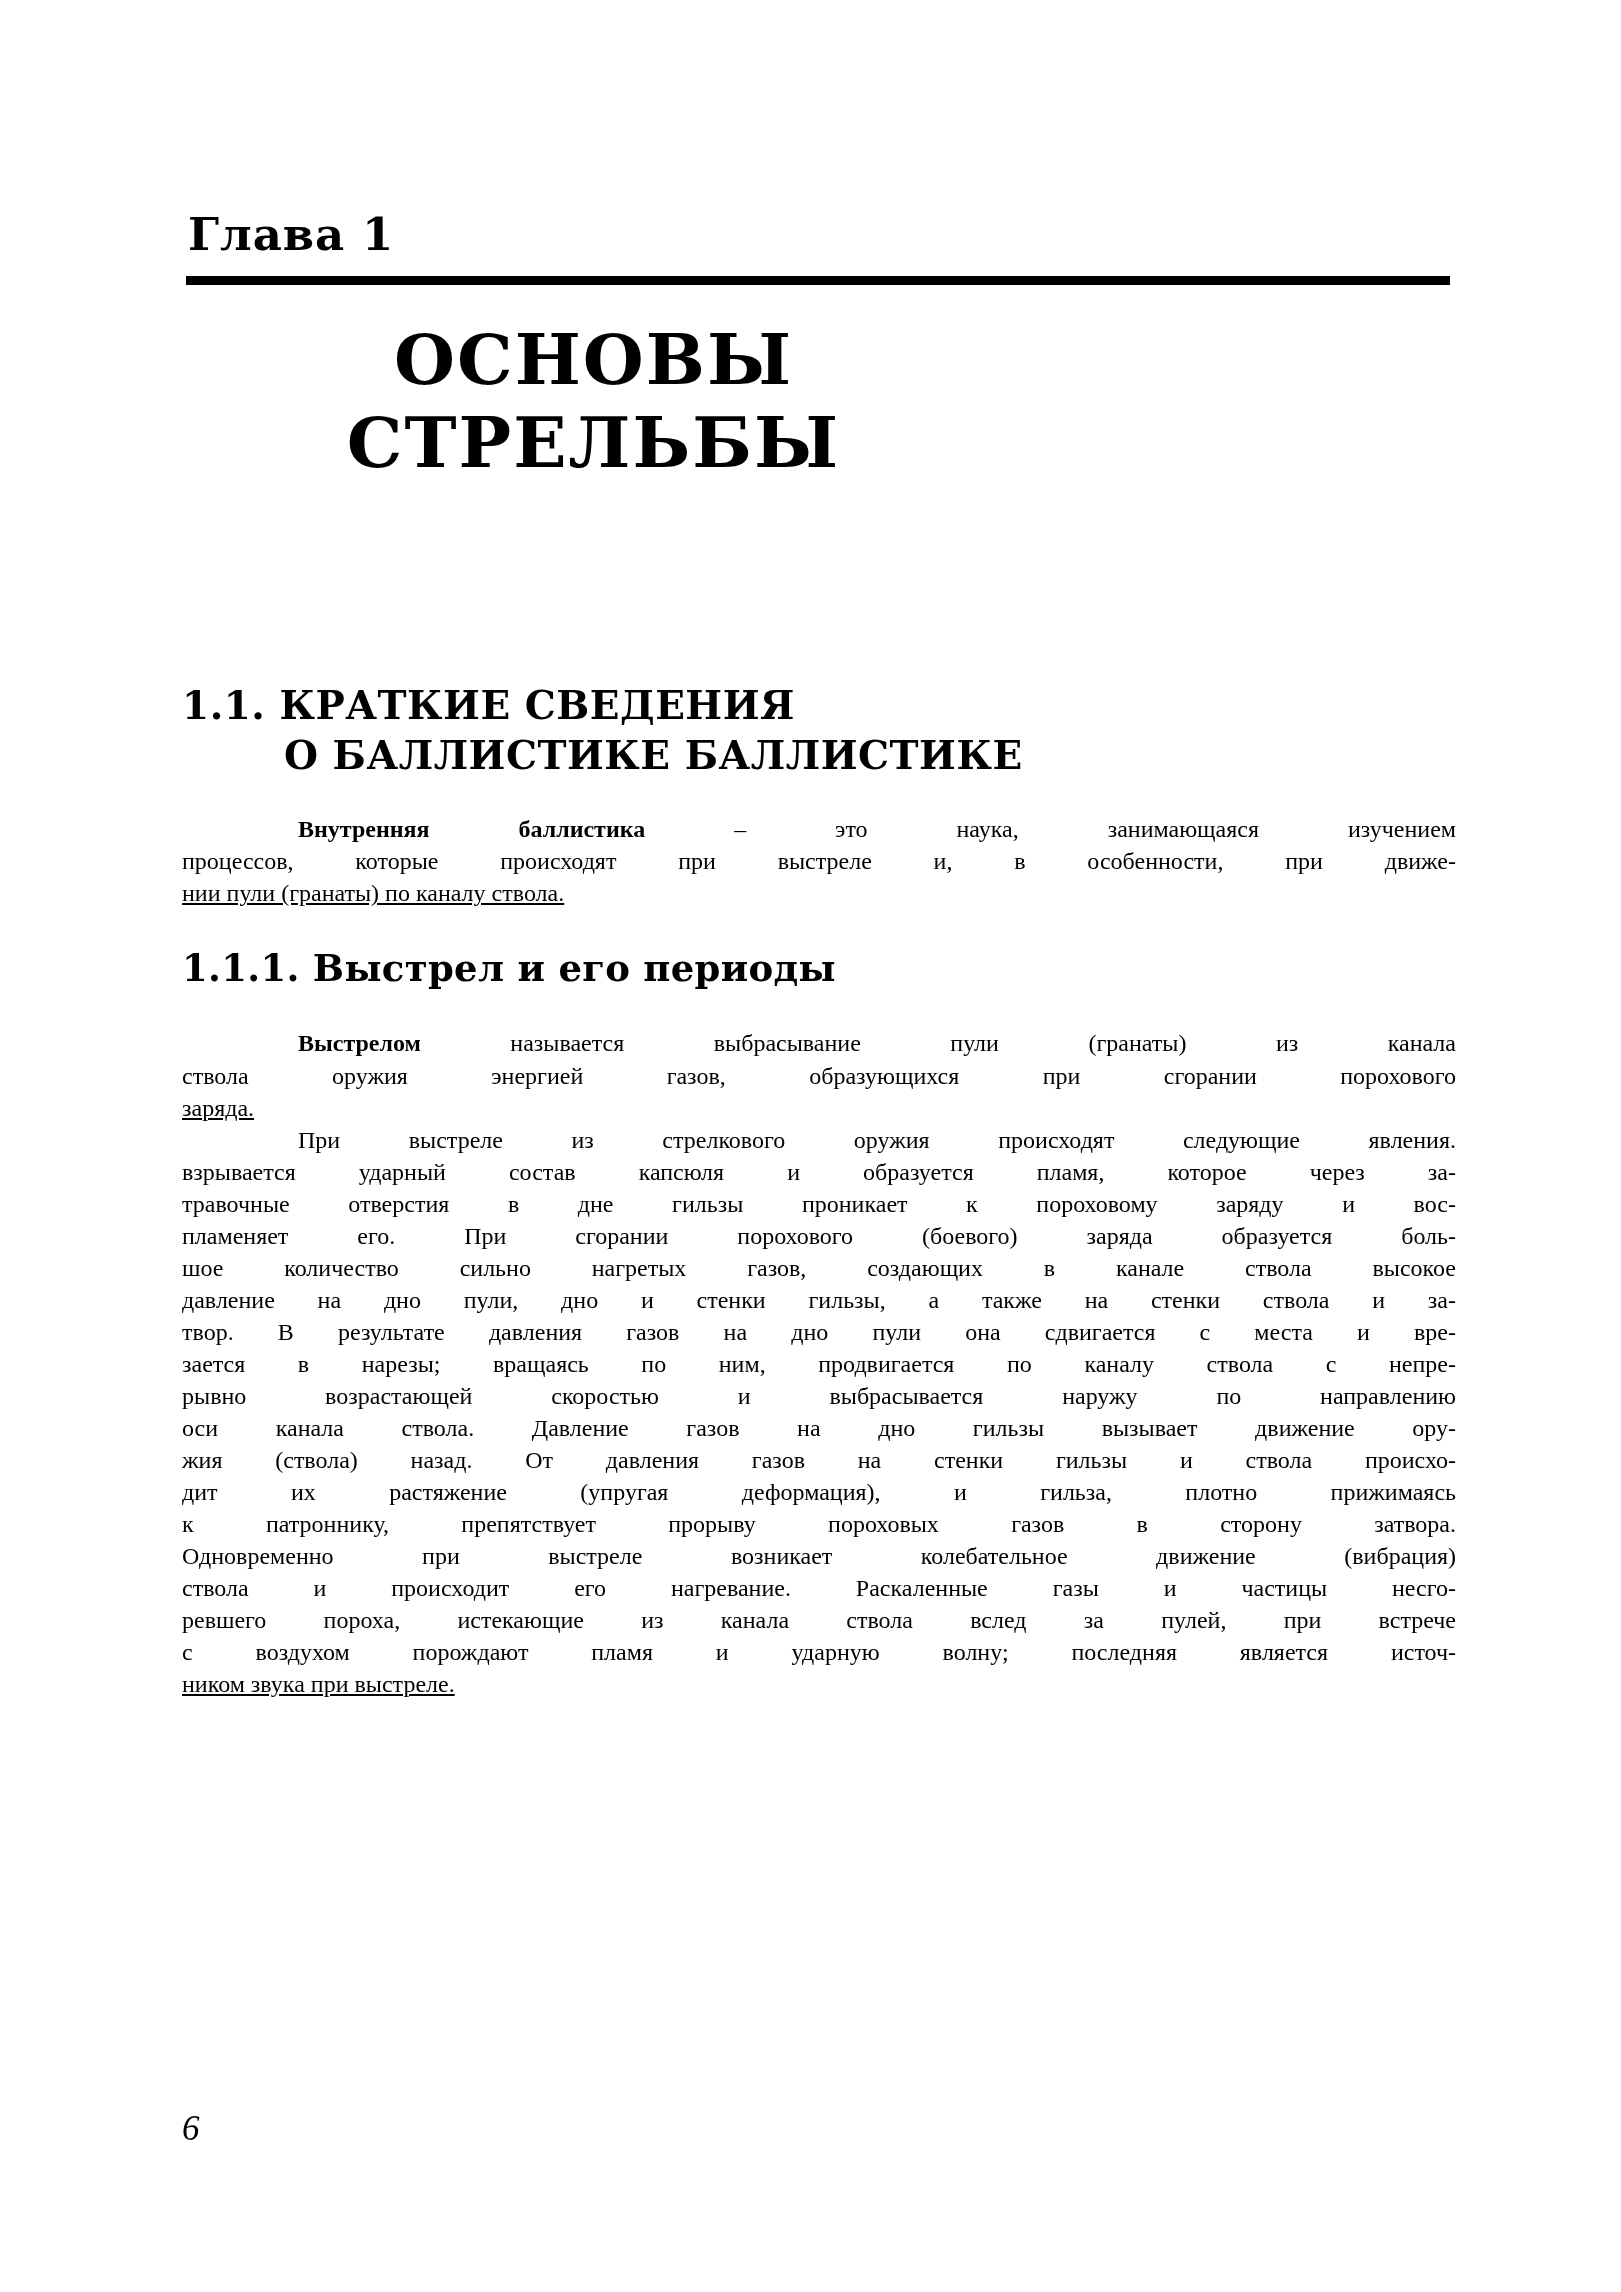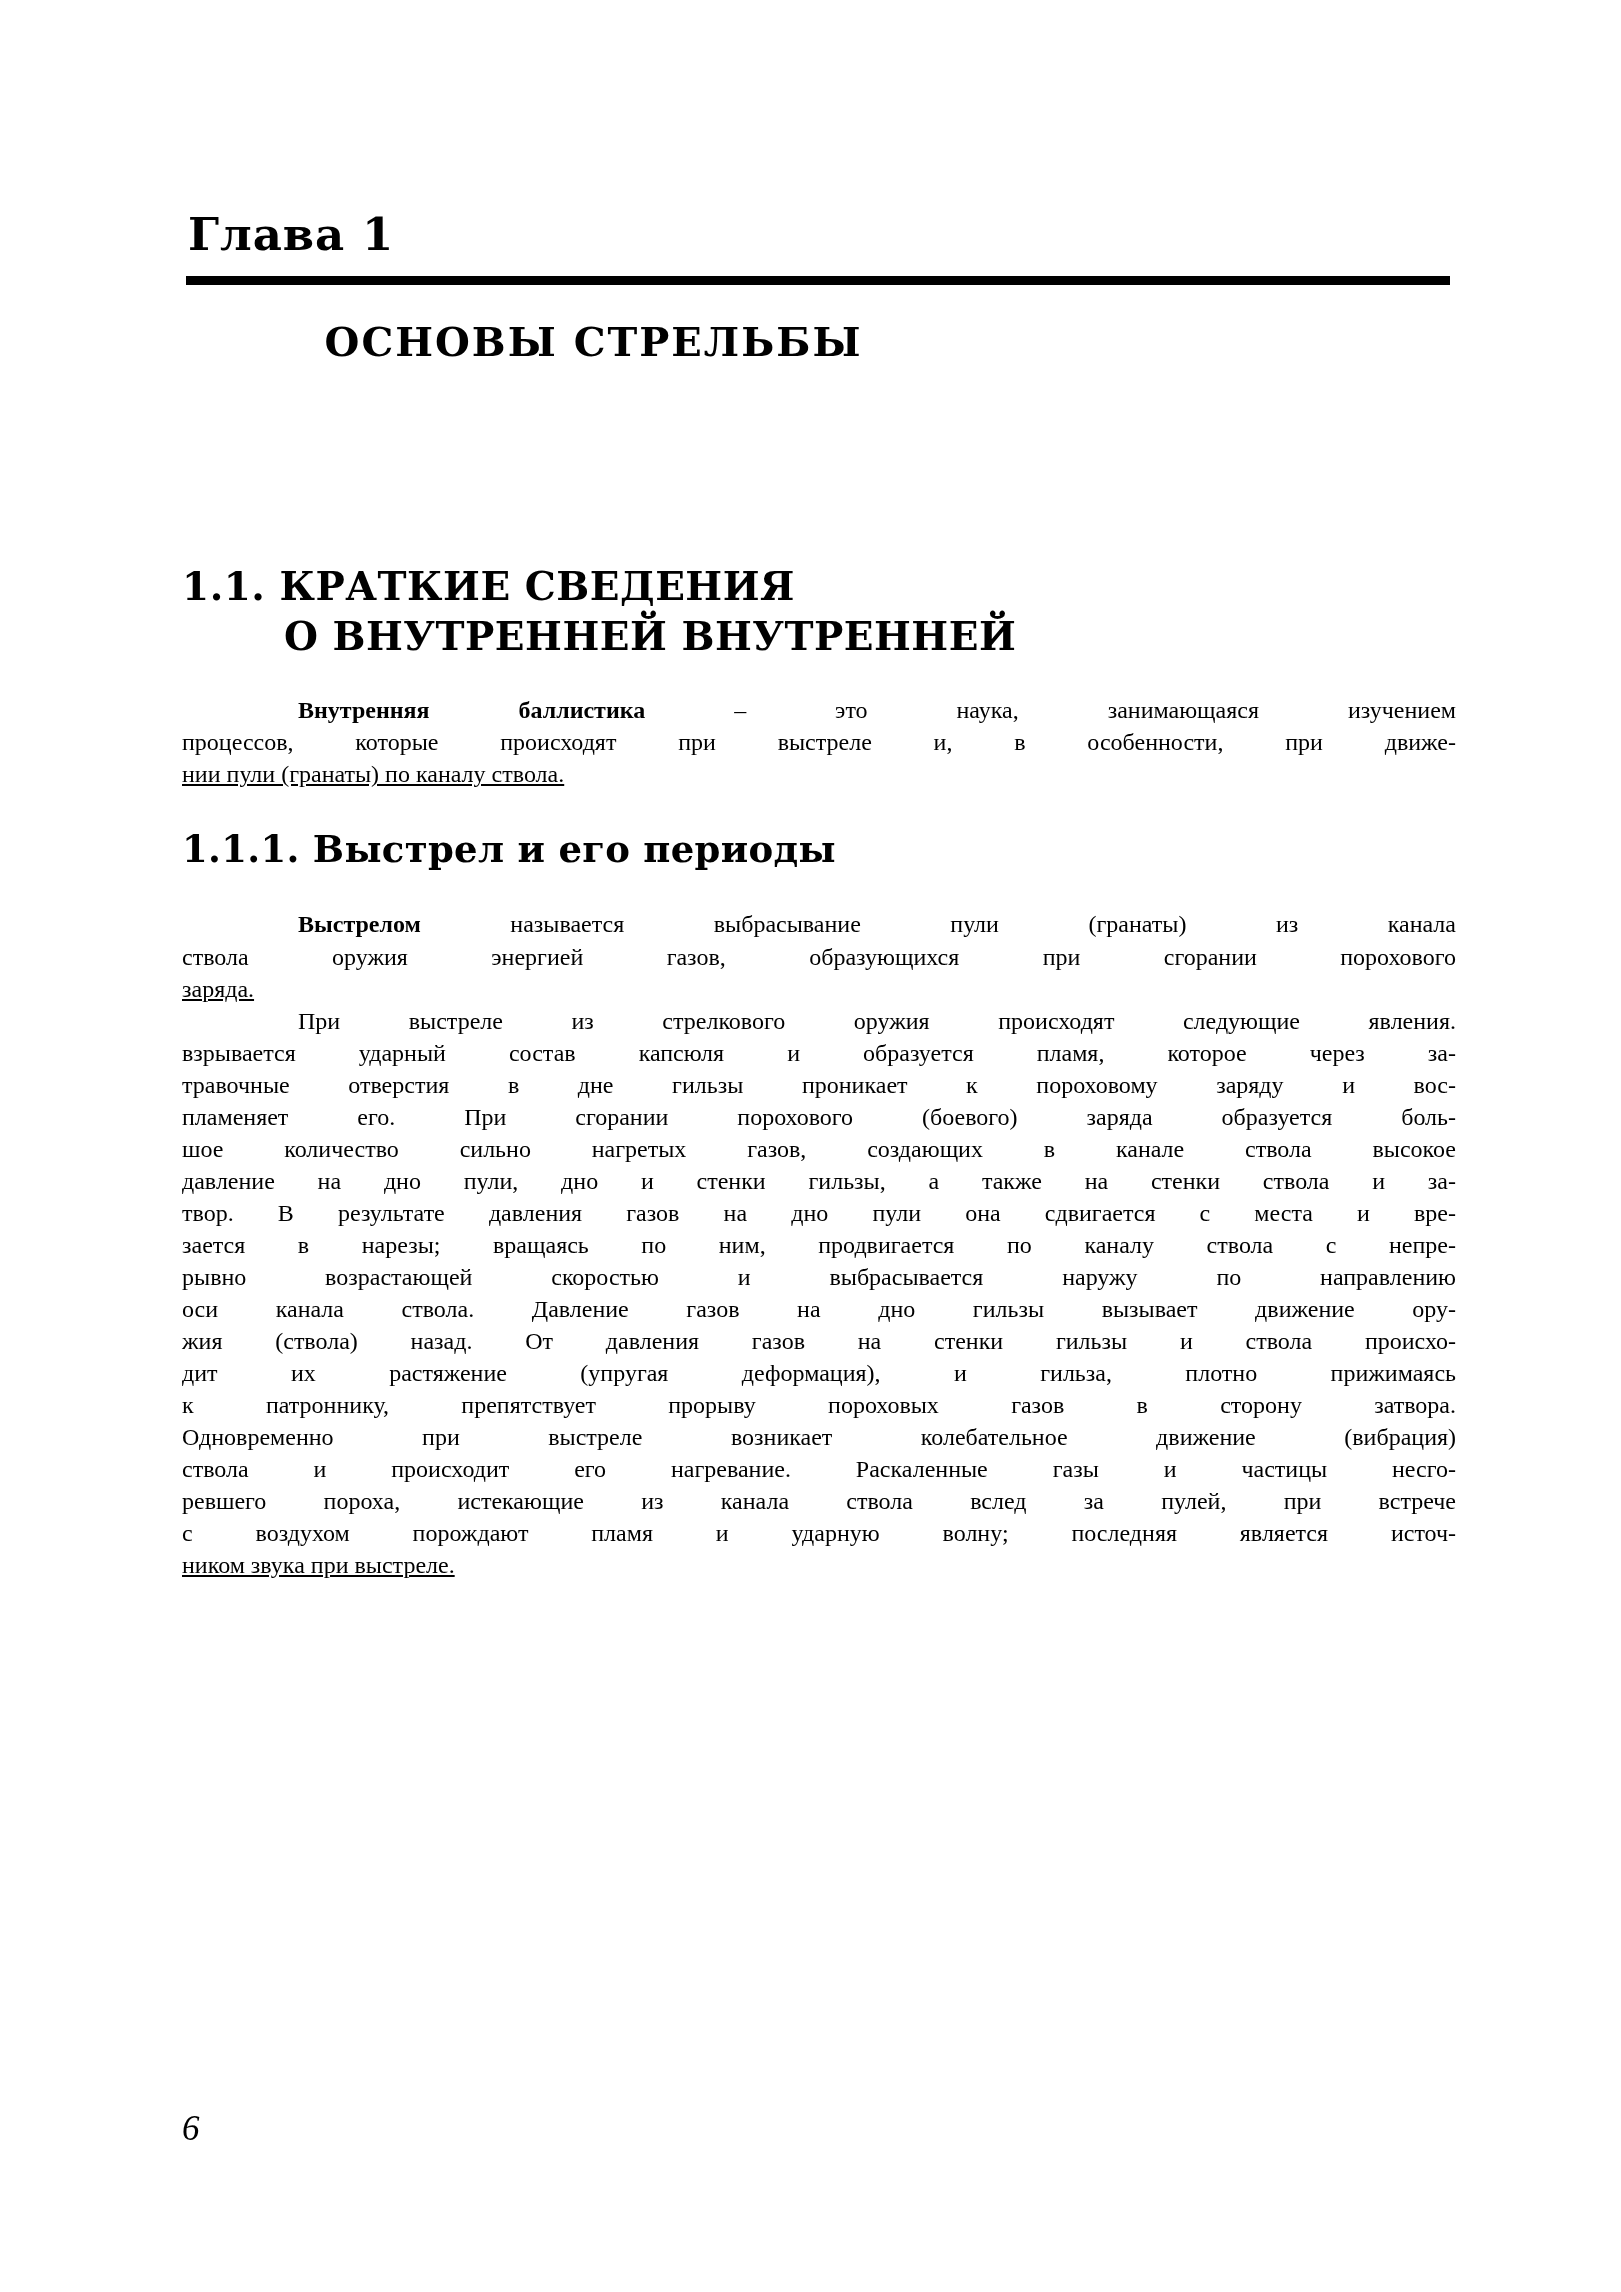--- a/index.html
+++ b/index.html
@@ -43,21 +43,21 @@
     margin-left: 3.9px;
     width: 1264px;
     height: 8.8px;
     background: #000000;
   }
 
   
   .chapter-title {
     font-family: "DejaVu Serif", "Liberation Serif", serif;
     font-weight: bold;
-    font-size: 40px;
+    font-size: 70px;
     letter-spacing: 2px;
     text-align: center;
     margin-top: 33px;
     padding-right: 451px;
   }
 
   
   .section-heading {
     font-family: "DejaVu Serif", "Liberation Serif", serif;
     font-weight: bold;
@@ -138,21 +138,21 @@
   <div class="content">
 
     <div class="chapter-label">Глава 1</div>
 
     <div class="chapter-rule"></div>
 
     <h1 class="chapter-title">ОСНОВЫ  СТРЕЛЬБЫ</h1>
 
     <h2 class="section-heading">
       <span>1.1. КРАТКИЕ СВЕДЕНИЯ</span>
-      <span class="line2">О ВНУТРЕННЕЙ ВНУТРЕННЕЙ</span>
+      <span class="line2">О БАЛЛИСТИКЕ БАЛЛИСТИКЕ</span>
     </h2>
 
     <p class="body intro">
       <span class="ln"><span class="indent"></span><b class="term">Внутренняя баллистика</b><span> – это наука, занимающаяся изучением</span></span>
       <span class="ln">процессов, которые происходят при выстреле и, в особенности, при движе-</span>
       <span class="ln last">нии пули (гранаты) по каналу ствола.</span>
     </p>
 
     <h3 class="subsection-heading">1.1.1.  Выстрел и его периоды</h3>
 

